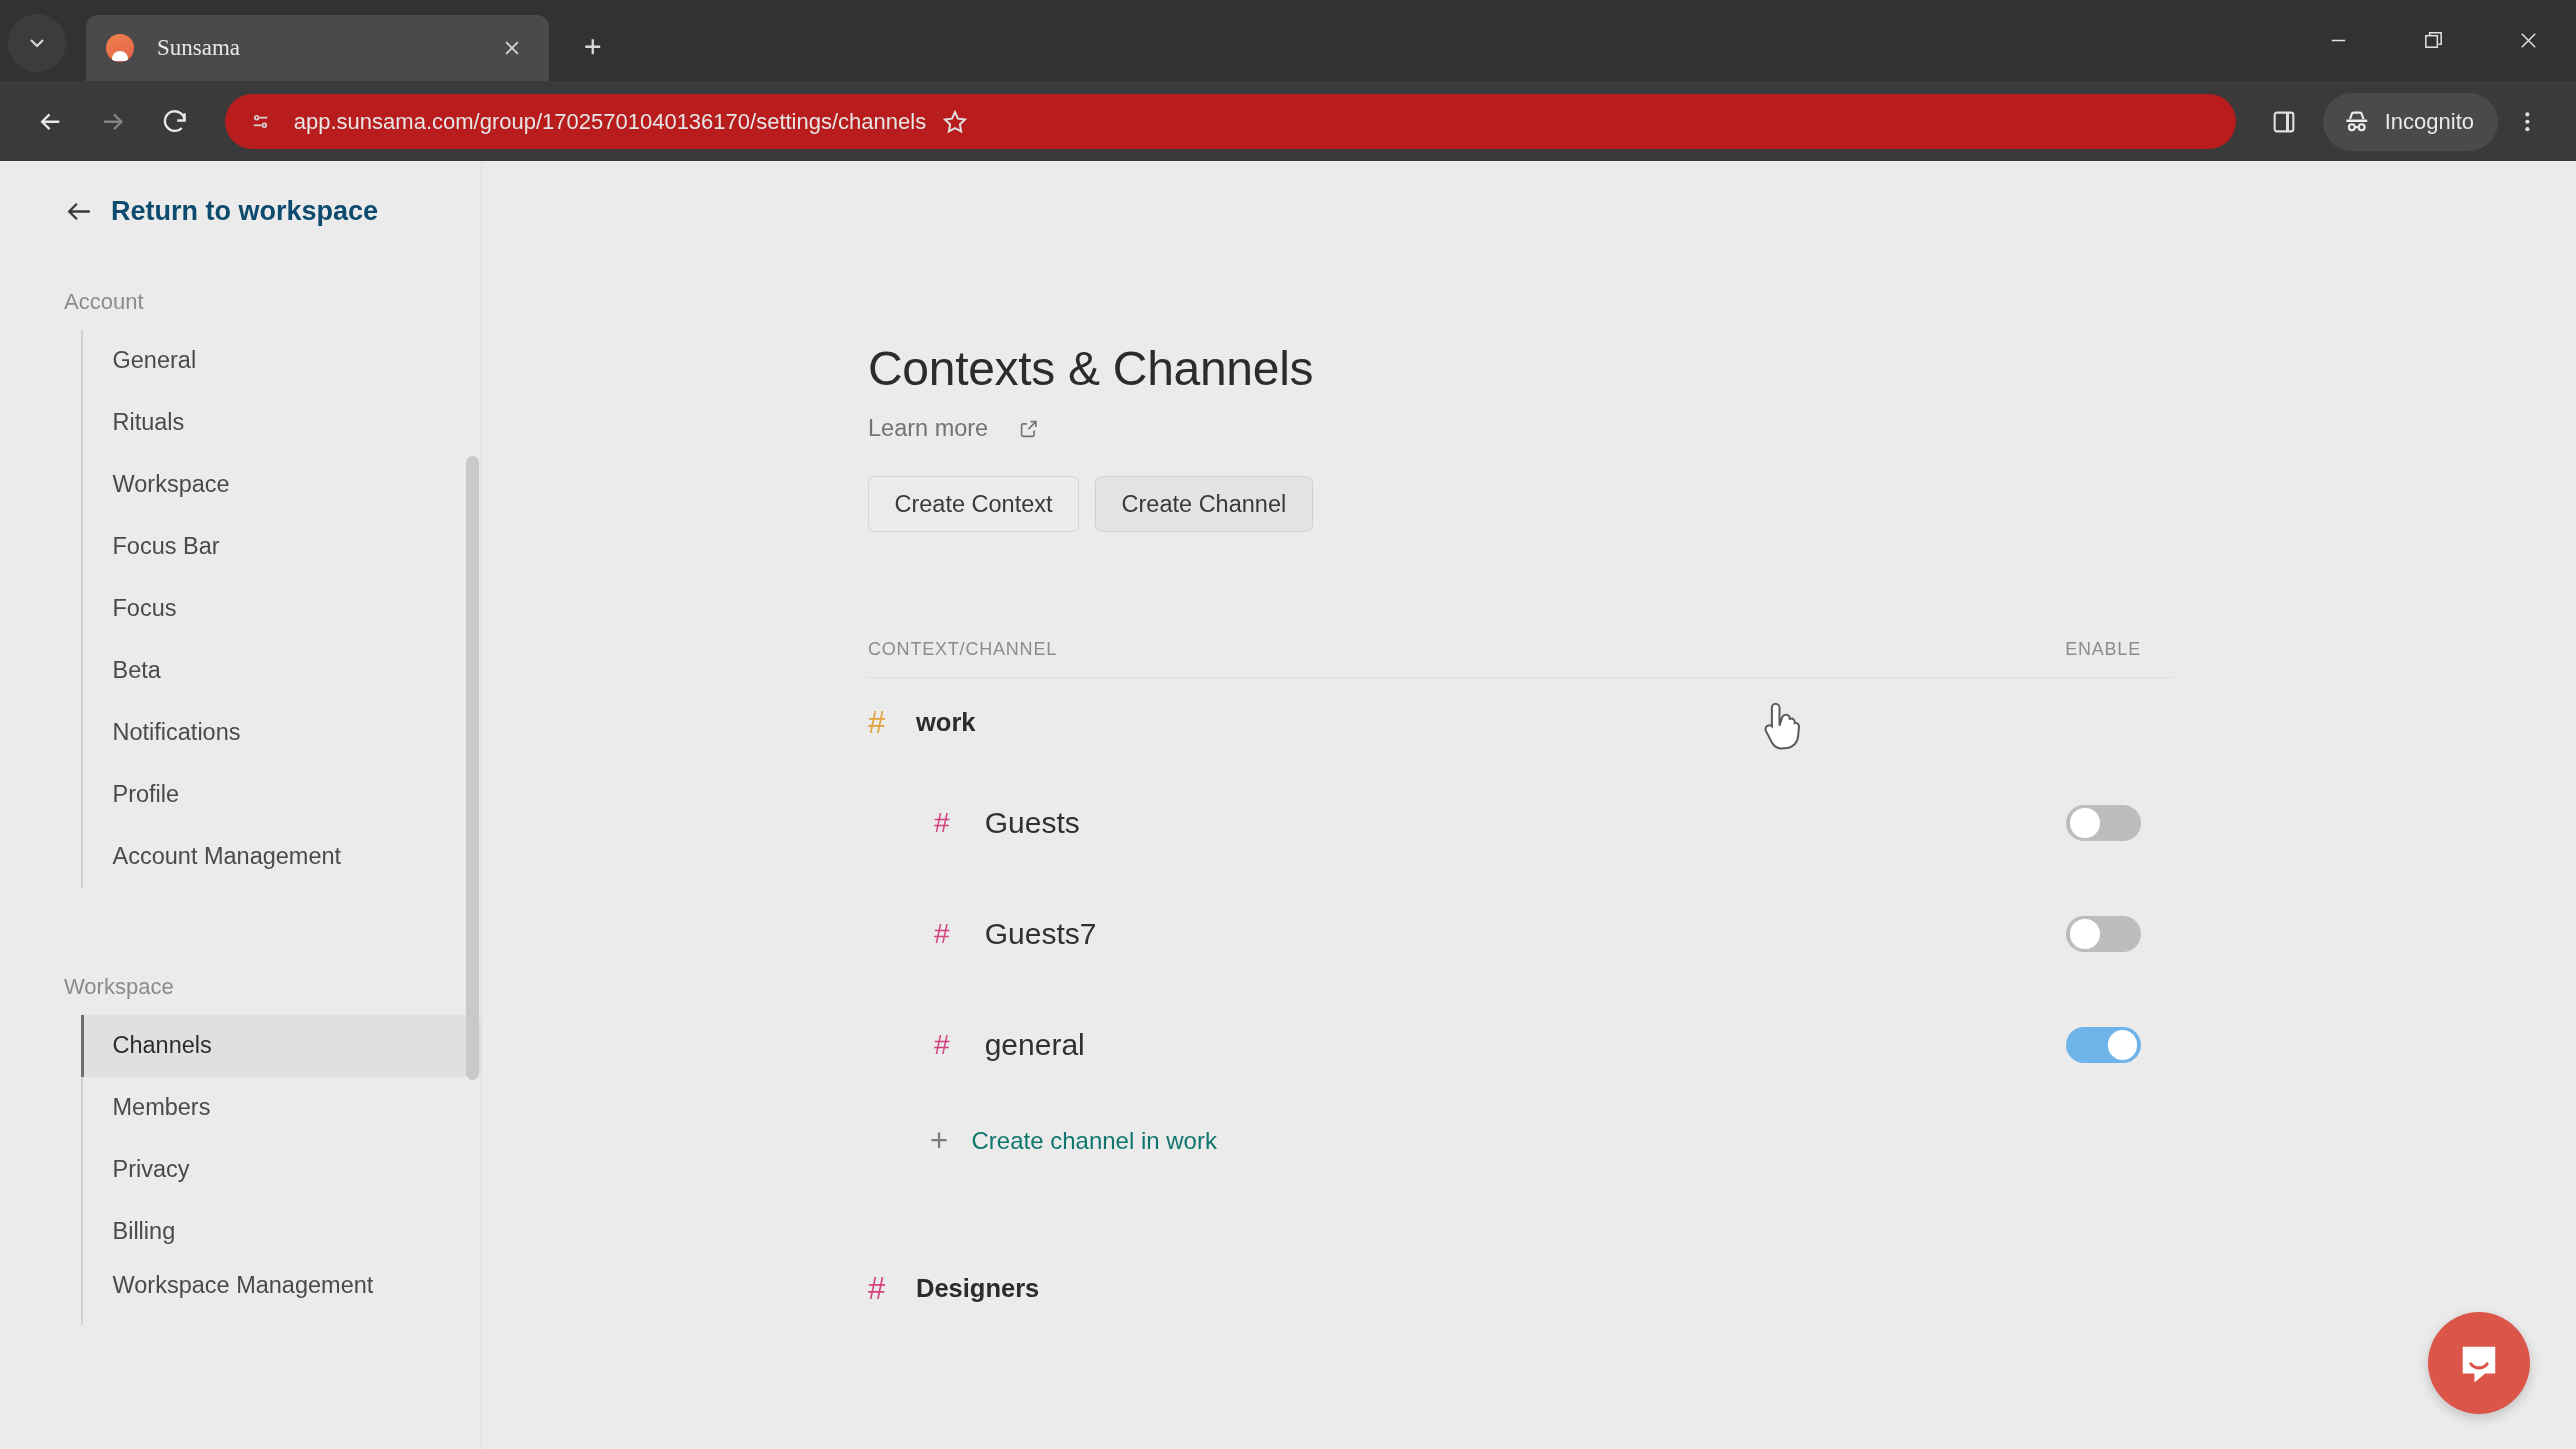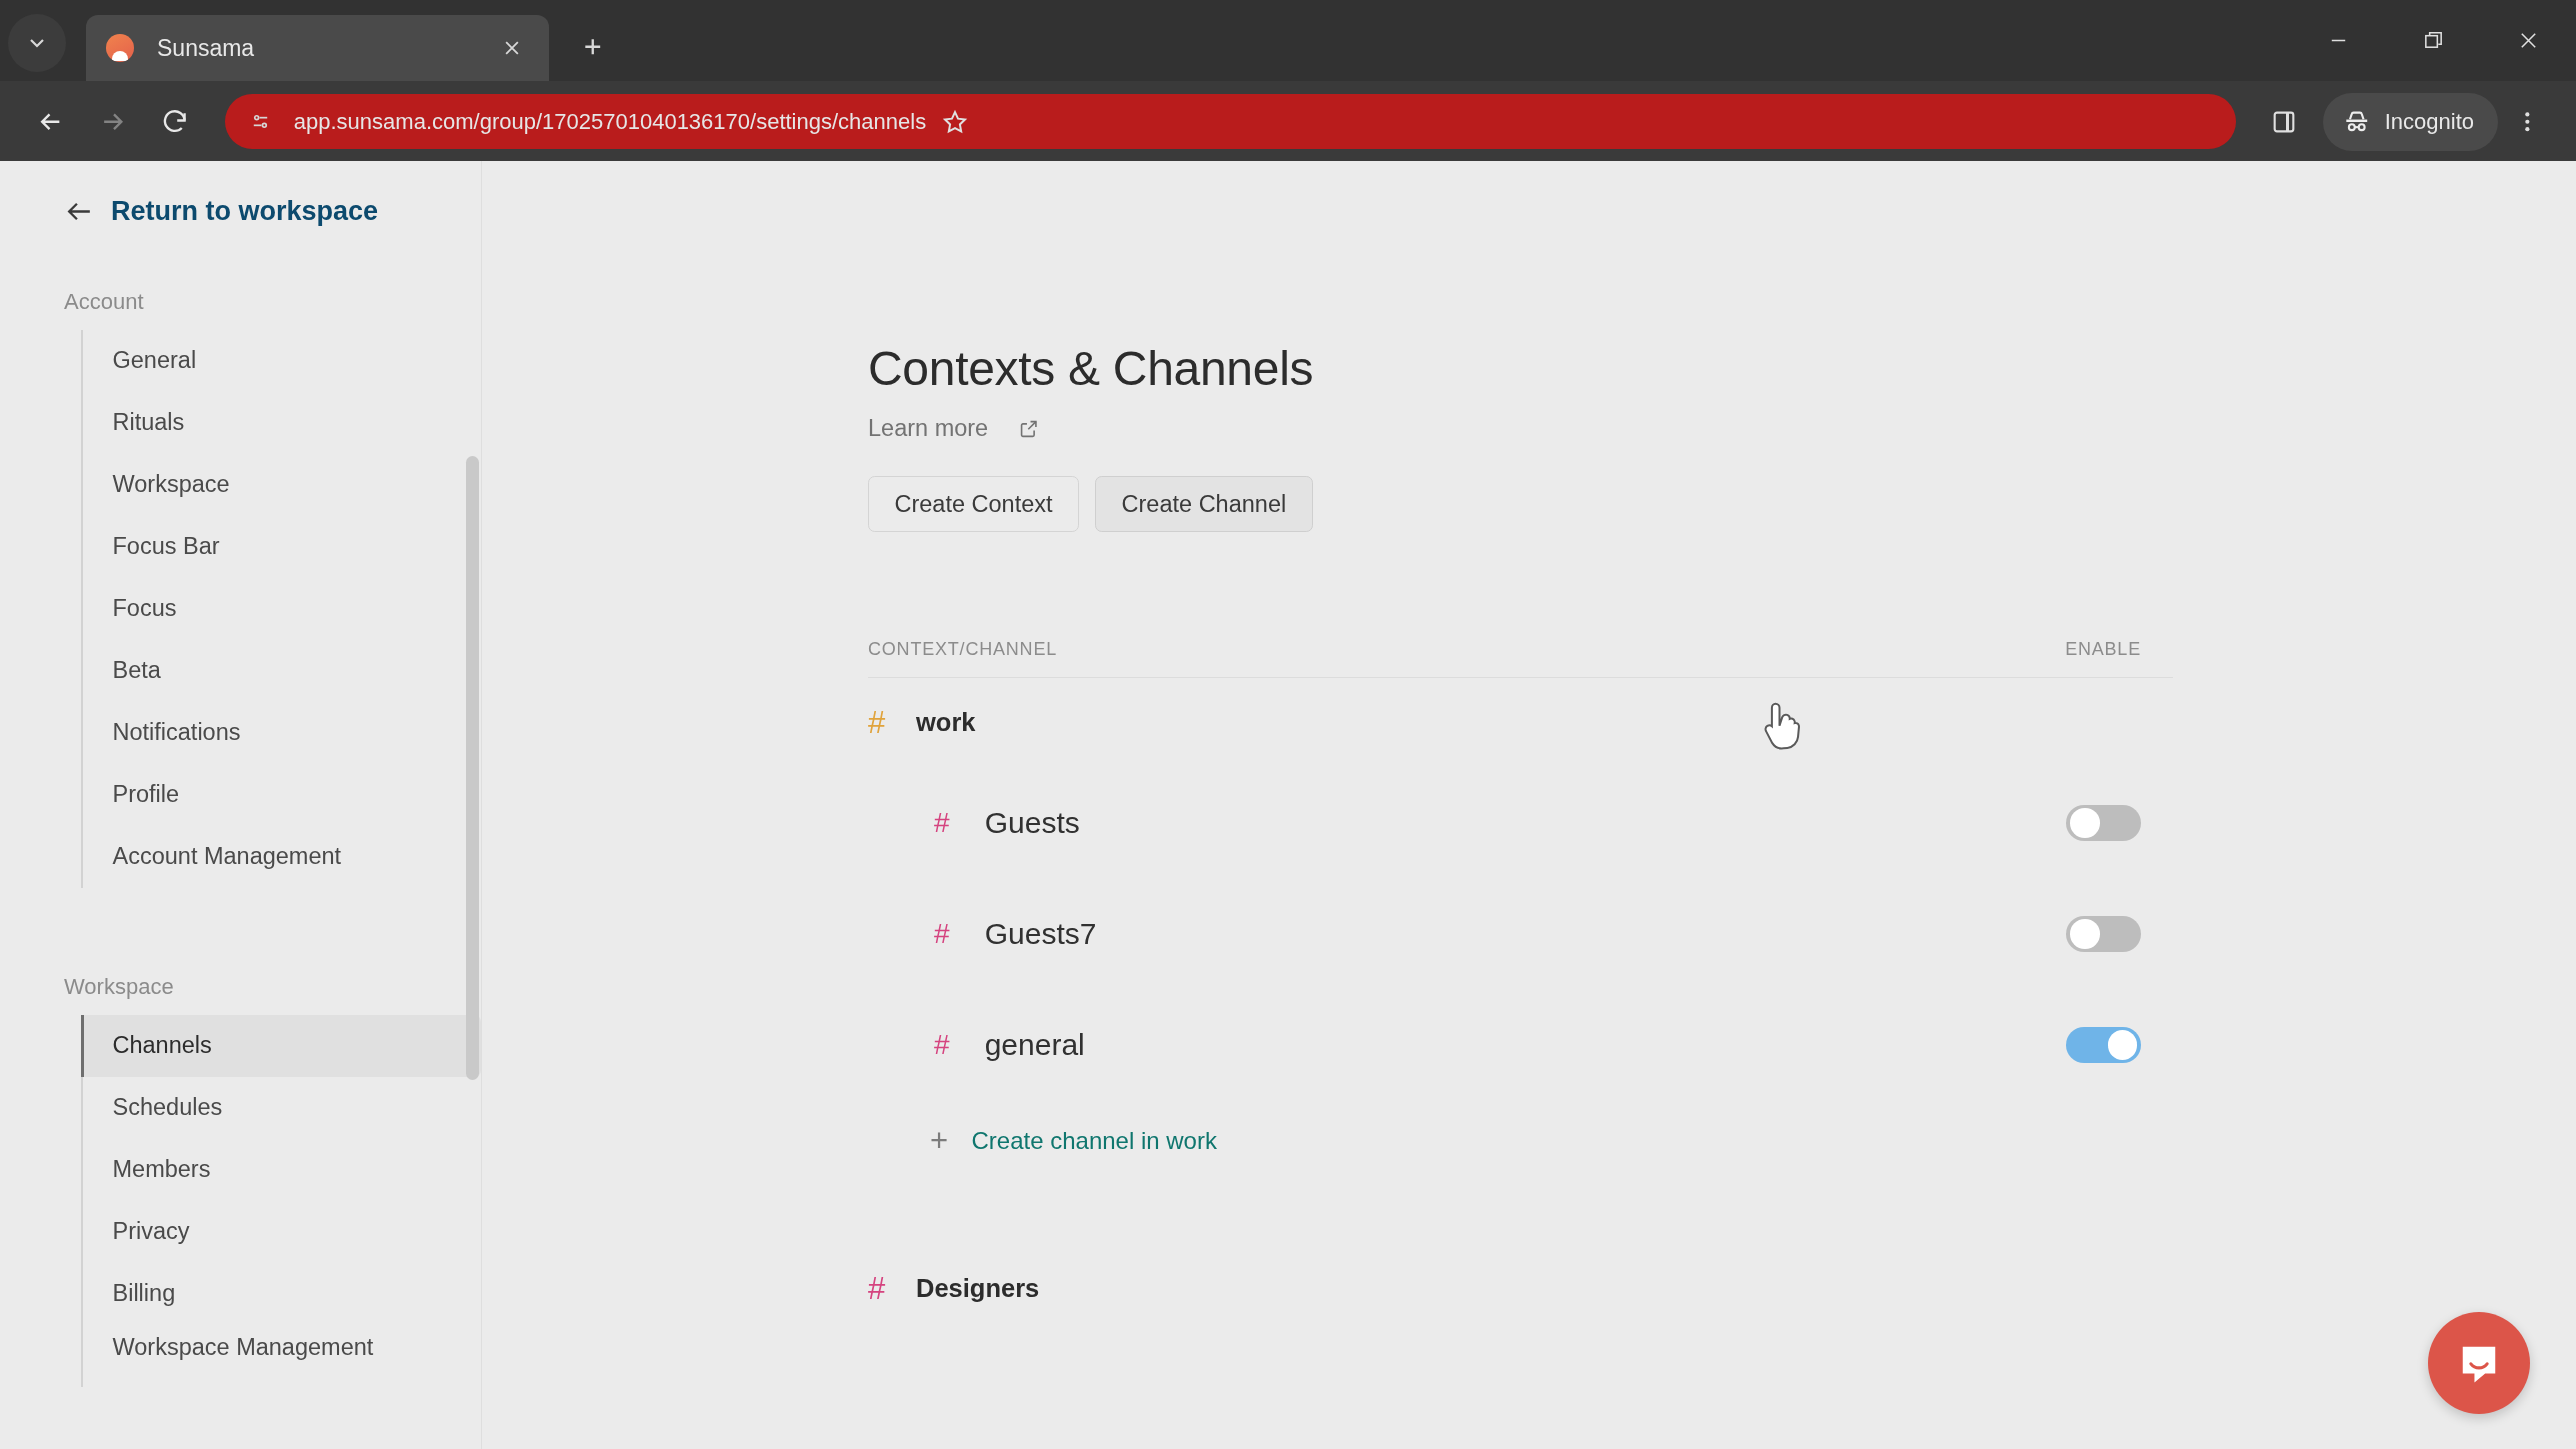--- a/index.html
+++ b/index.html
@@ -36,21 +36,21 @@
     background: linear-gradient(150deg, #f0834d 0%, #e4604b 100%);
     margin-right: 23px; flex: none; position: relative; overflow: hidden;
   }
   .tab-fav::after {
     content: ""; position: absolute; left: 6px; bottom: 1.3px;
     width: 16px; height: 9.4px; background: #fff;
     border-radius: 9.4px 9.4px 2px 2px;
   }
   .tab-title {
     color: #e8e8e8; font-size: 23px; white-space: nowrap;
-    overflow: hidden; text-overflow: ellipsis; flex: 1;
+    overflow: hidden; text-overflow: ellipsis; flex: 1; font-family: Liberation Serif, serif;
   }
   .tab-close {
     width: 35px; height: 35px; border-radius: 17.4px; flex: none;
     display: flex; align-items: center; justify-content: center; cursor: pointer;
   }
   .tab-close svg { width: 20px; height: 20px; }
   .new-tab {
     width: 50px; height: 50px; margin-left: 19px; margin-bottom: 9.4px;
     border-radius: 25px; display: flex; align-items: center;
     justify-content: center; cursor: pointer; flex: none;
@@ -379,21 +379,20 @@
           <div class="nav-item">Notifications</div>
           <div class="nav-item">Profile</div>
           <div class="nav-item">Account Management</div>
         </div>
       </div>
 
       <div class="nav-section second">
         <div class="section-title">Workspace</div>
         <div class="nav-items">
           <div class="nav-item active">Channels</div>
-          <div class="nav-item">Schedules</div>
           <div class="nav-item">Members</div>
           <div class="nav-item">Privacy</div>
           <div class="nav-item">Billing</div>
           <div class="nav-item two-line">Workspace Management</div>
         </div>
       </div>
 
       <div class="sb-scroll"></div>
     </div>
 

